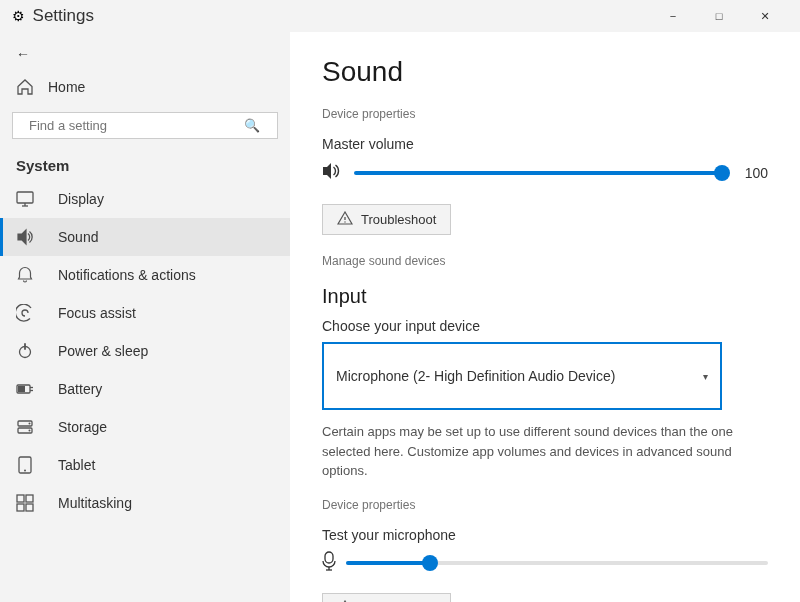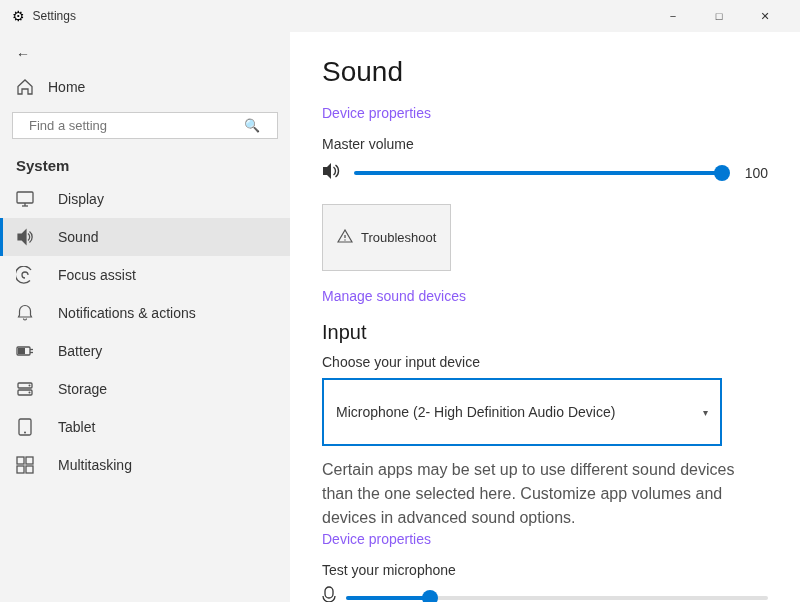--- a/index.html
+++ b/index.html
@@ -22,21 +22,21 @@
       padding: 0 12px;
       justify-content: space-between;
       flex-shrink: 0;
     }
     .titlebar-left {
       display: flex;
       align-items: center;
       gap: 8px;
     }
     .titlebar-title {
-      font-size: 12px;
+      font-size: 17px;
       color: #333;
     }
     .titlebar-controls {
       display: flex;
       gap: 0;
     }
     .titlebar-btn {
       width: 46px;
       height: 32px;
       display: flex;
@@ -146,22 +146,22 @@
     }
 
     .content-title {
       font-size: 28px;
       font-weight: 300;
       color: #1a1a1a;
       margin-bottom: 16px;
     }
 
     .link-blue {
-      color: #8b5cf6;
-      font-size: 14px;
+      color: #737373;
+      font-size: 12px;
       cursor: pointer;
       text-decoration: none;
     }
 
     .section-label {
       font-size: 14px;
       color: #333;
       margin-bottom: 8px;
     }
 
@@ -202,21 +202,21 @@
       color: #333;
       min-width: 36px;
       text-align: right;
     }
 
     
     .troubleshoot-btn {
       display: inline-flex;
       align-items: center;
       gap: 8px;
-      padding: 24px 14px;
+      padding: 6px 14px;
       background: #f3f3f3;
       border: 1px solid #ccc;
       cursor: pointer;
       font-size: 13px;
       color: #333;
       margin: 10px 0;
     }
 
     
     .section-title {
@@ -236,24 +236,25 @@
       font-size: 14px;
       color: #333;
       width: 100%;
       max-width: 400px;
       cursor: pointer;
       margin: 8px 0 12px 0;
       justify-content: space-between;
     }
 
     .info-text {
-      font-size: 16px;
+      font-size: 13px;
       color: #555;
       line-height: 1.5;
       max-width: 480px;
+      margin-bottom: 14px;
     }
 
     
     .mic-slider-row {
       display: flex;
       align-items: center;
       gap: 10px;
       margin: 8px 0;
     }
     .mic-icon { font-size: 16px; color: #333; }
@@ -343,37 +344,46 @@
           <path d="M12 5.5a4.5 4.5 0 0 1 0 7" stroke="#555" stroke-width="1.3" fill="none"></path>
           <path d="M13.5 3.5a7 7 0 0 1 0 11" stroke="#555" stroke-width="1.3" fill="none"></path>
         </svg>
       </span>
       <span>Sound</span>
     </div>
 
     <div class="sidebar-item">
       <span class="sidebar-icon">
         <svg width="18" height="18" viewBox="0 0 18 18" fill="none">
+          <path d="M9 1.5a5.5 5.5 0 0 0-5.5 5.5v4l-1 2h13l-1-2V7a5.5 5.5 0 0 0-5.5-5.5z" stroke="#555" stroke-width="1.2" fill="none"></path>
+          <path d="M7.5 14.5a1.5 1.5 0 0 0 3 0" stroke="#555" stroke-width="1.2" fill="none"></path>
+        </svg>
+      </span>
+      <span>Notifications &amp; actions</span>
+    </div>
+
+    <div class="sidebar-item">
+      <span class="sidebar-icon">
+        <svg width="18" height="18" viewBox="0 0 18 18" fill="none">
           <path d="M15 4a8.5 8.5 0 1 0-1 10.5" stroke="#555" stroke-width="1.3" fill="none"></path>
           <path d="M12 9a3 3 0 1 0-3 3" stroke="#555" stroke-width="1.3" fill="none"></path>
         </svg>
       </span>
       <span>Focus assist</span>
     </div>
 
     <div class="sidebar-item">
       <span class="sidebar-icon">
         <svg width="18" height="18" viewBox="0 0 18 18" fill="none">
-          <path d="M9 1.5a5.5 5.5 0 0 0-5.5 5.5v4l-1 2h13l-1-2V7a5.5 5.5 0 0 0-5.5-5.5z" stroke="#555" stroke-width="1.2" fill="none"></path>
-          <path d="M7.5 14.5a1.5 1.5 0 0 0 3 0" stroke="#555" stroke-width="1.2" fill="none"></path>
-        </svg>
-      </span>
-      <span>Notifications &amp; actions</span>
-    </div>
-
+          <circle cx="9" cy="10" r="5.5" stroke="#555" stroke-width="1.3" fill="none"></circle>
+          <line x1="9" y1="2" x2="9" y2="7" stroke="#555" stroke-width="1.8" stroke-linecap="round"></line>
+        </svg>
+      </span>
+      <span>Power &amp; sleep</span>
+    </div>
 
     <div class="sidebar-item">
       <span class="sidebar-icon">
         <svg width="18" height="18" viewBox="0 0 18 18" fill="none">
           <rect x="1" y="5" width="13" height="8" rx="1" stroke="#555" stroke-width="1.3" fill="none"></rect>
           <rect x="2" y="6" width="7" height="6" fill="#555"></rect>
           <line x1="14" y1="7.5" x2="17" y2="7.5" stroke="#555" stroke-width="1.3"></line>
           <line x1="14" y1="10.5" x2="17" y2="10.5" stroke="#555" stroke-width="1.3"></line>
         </svg>
       </span>

